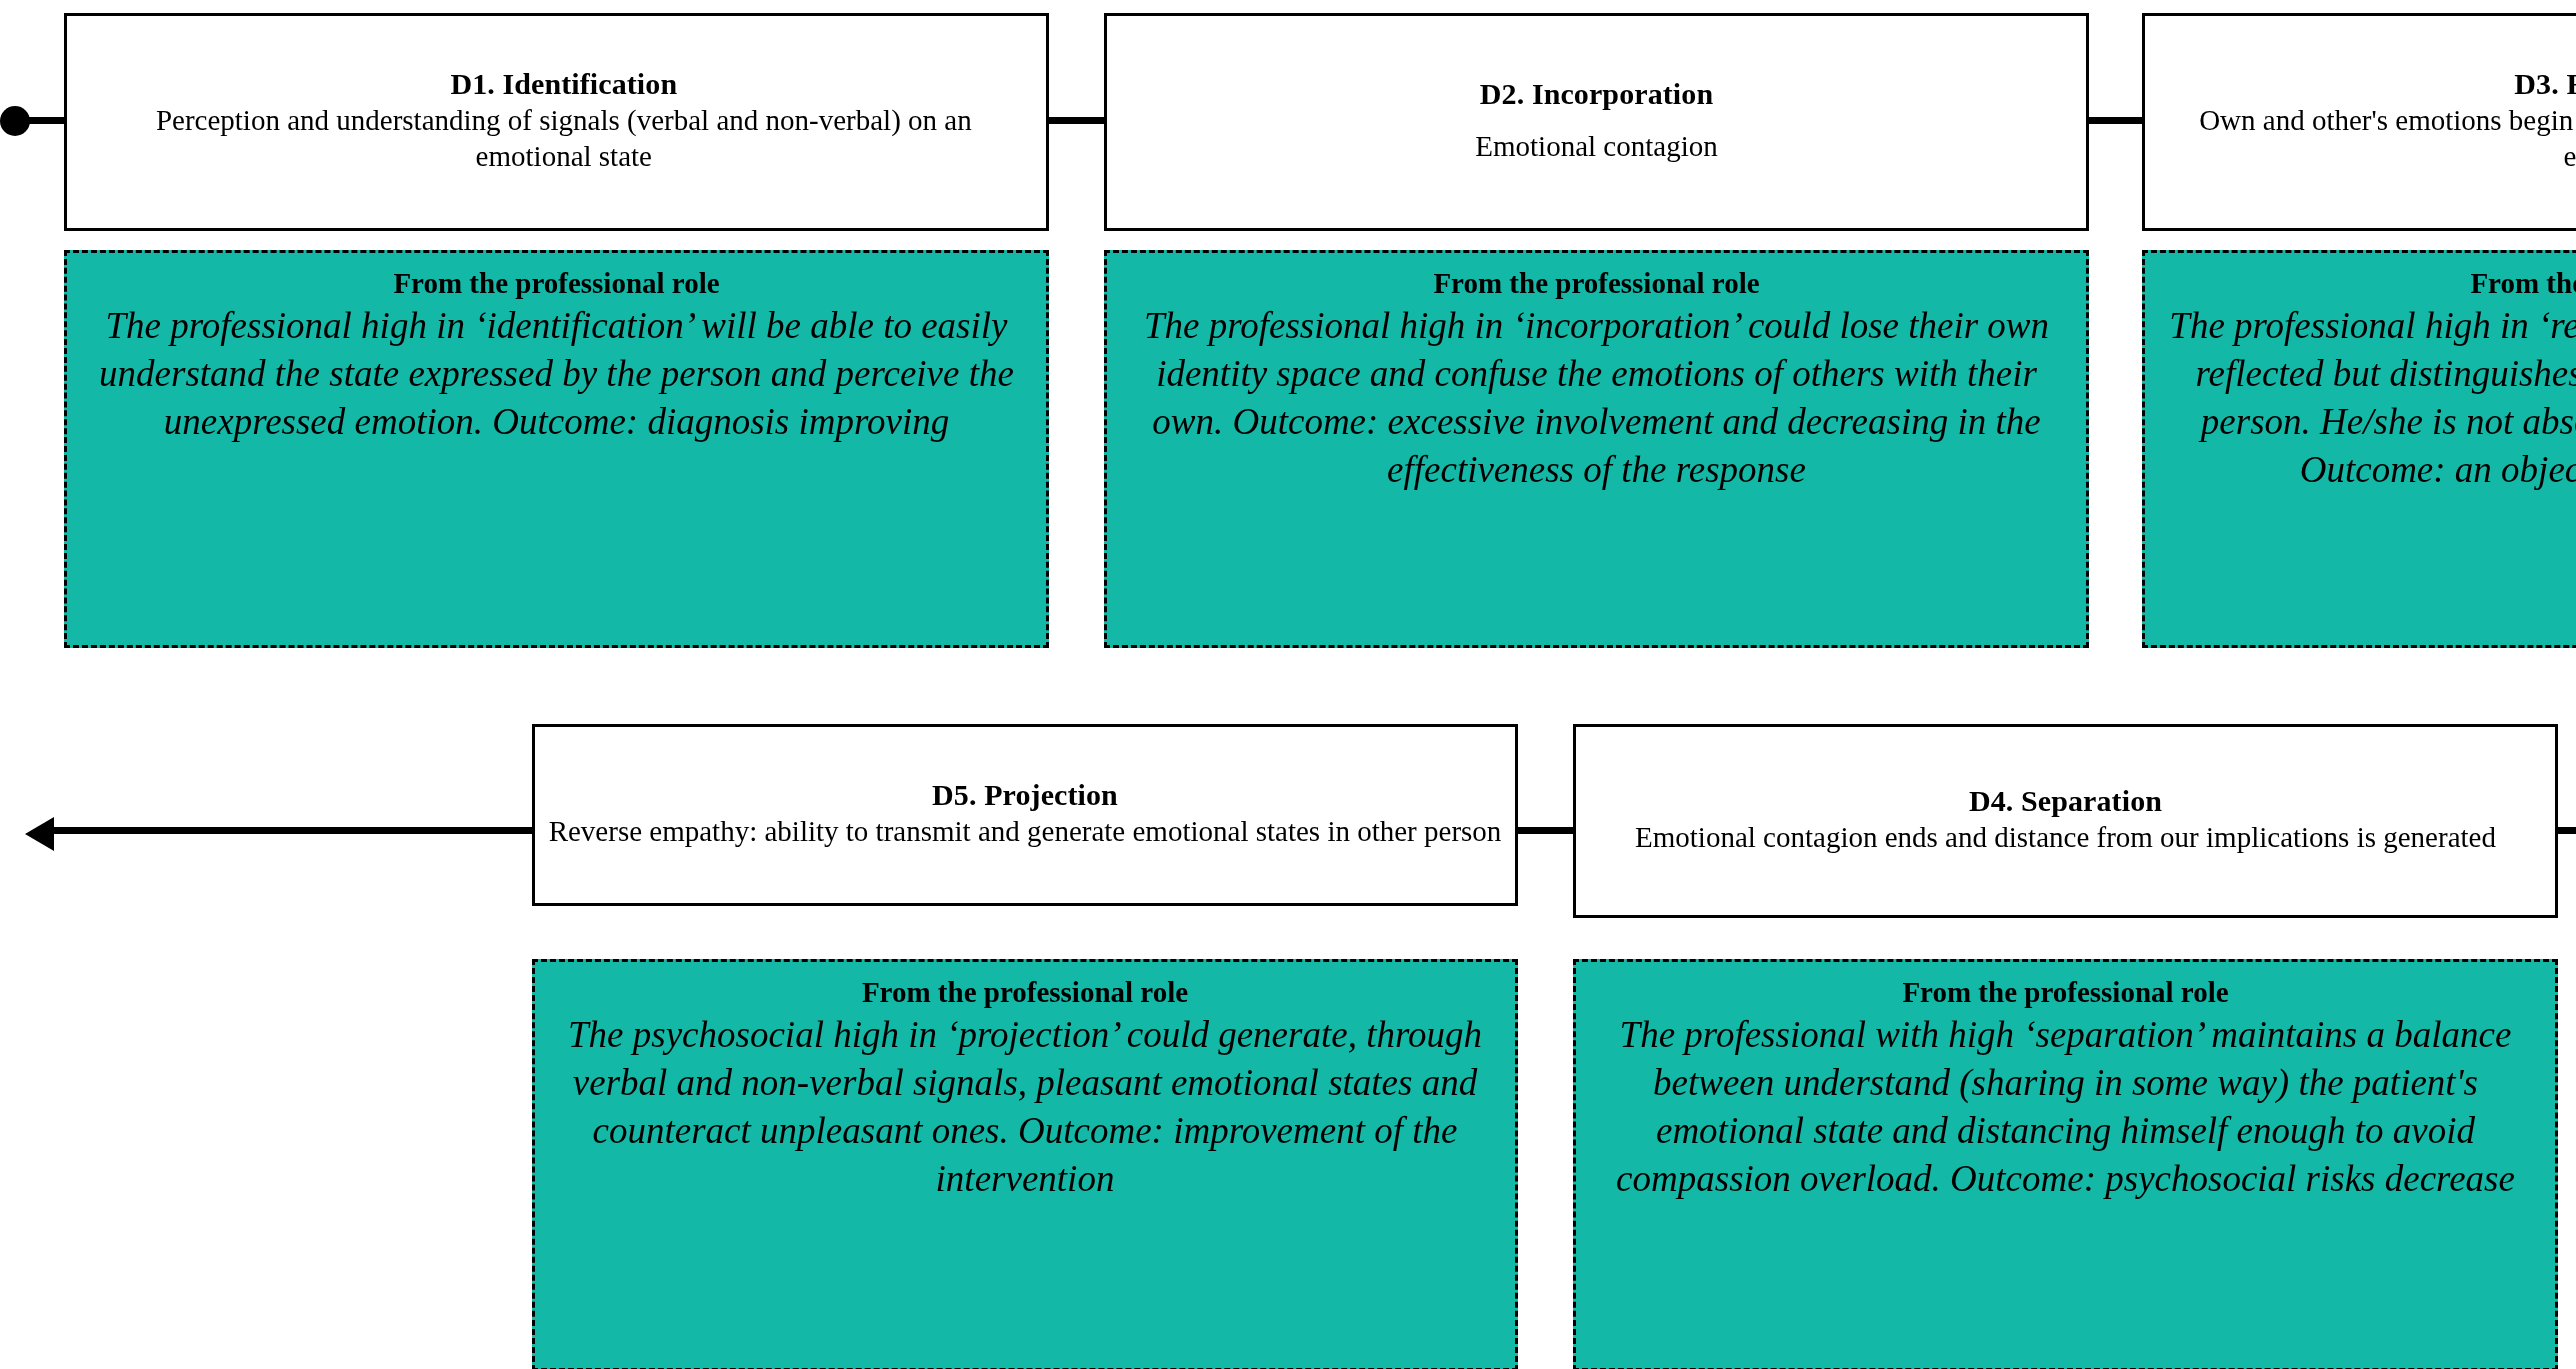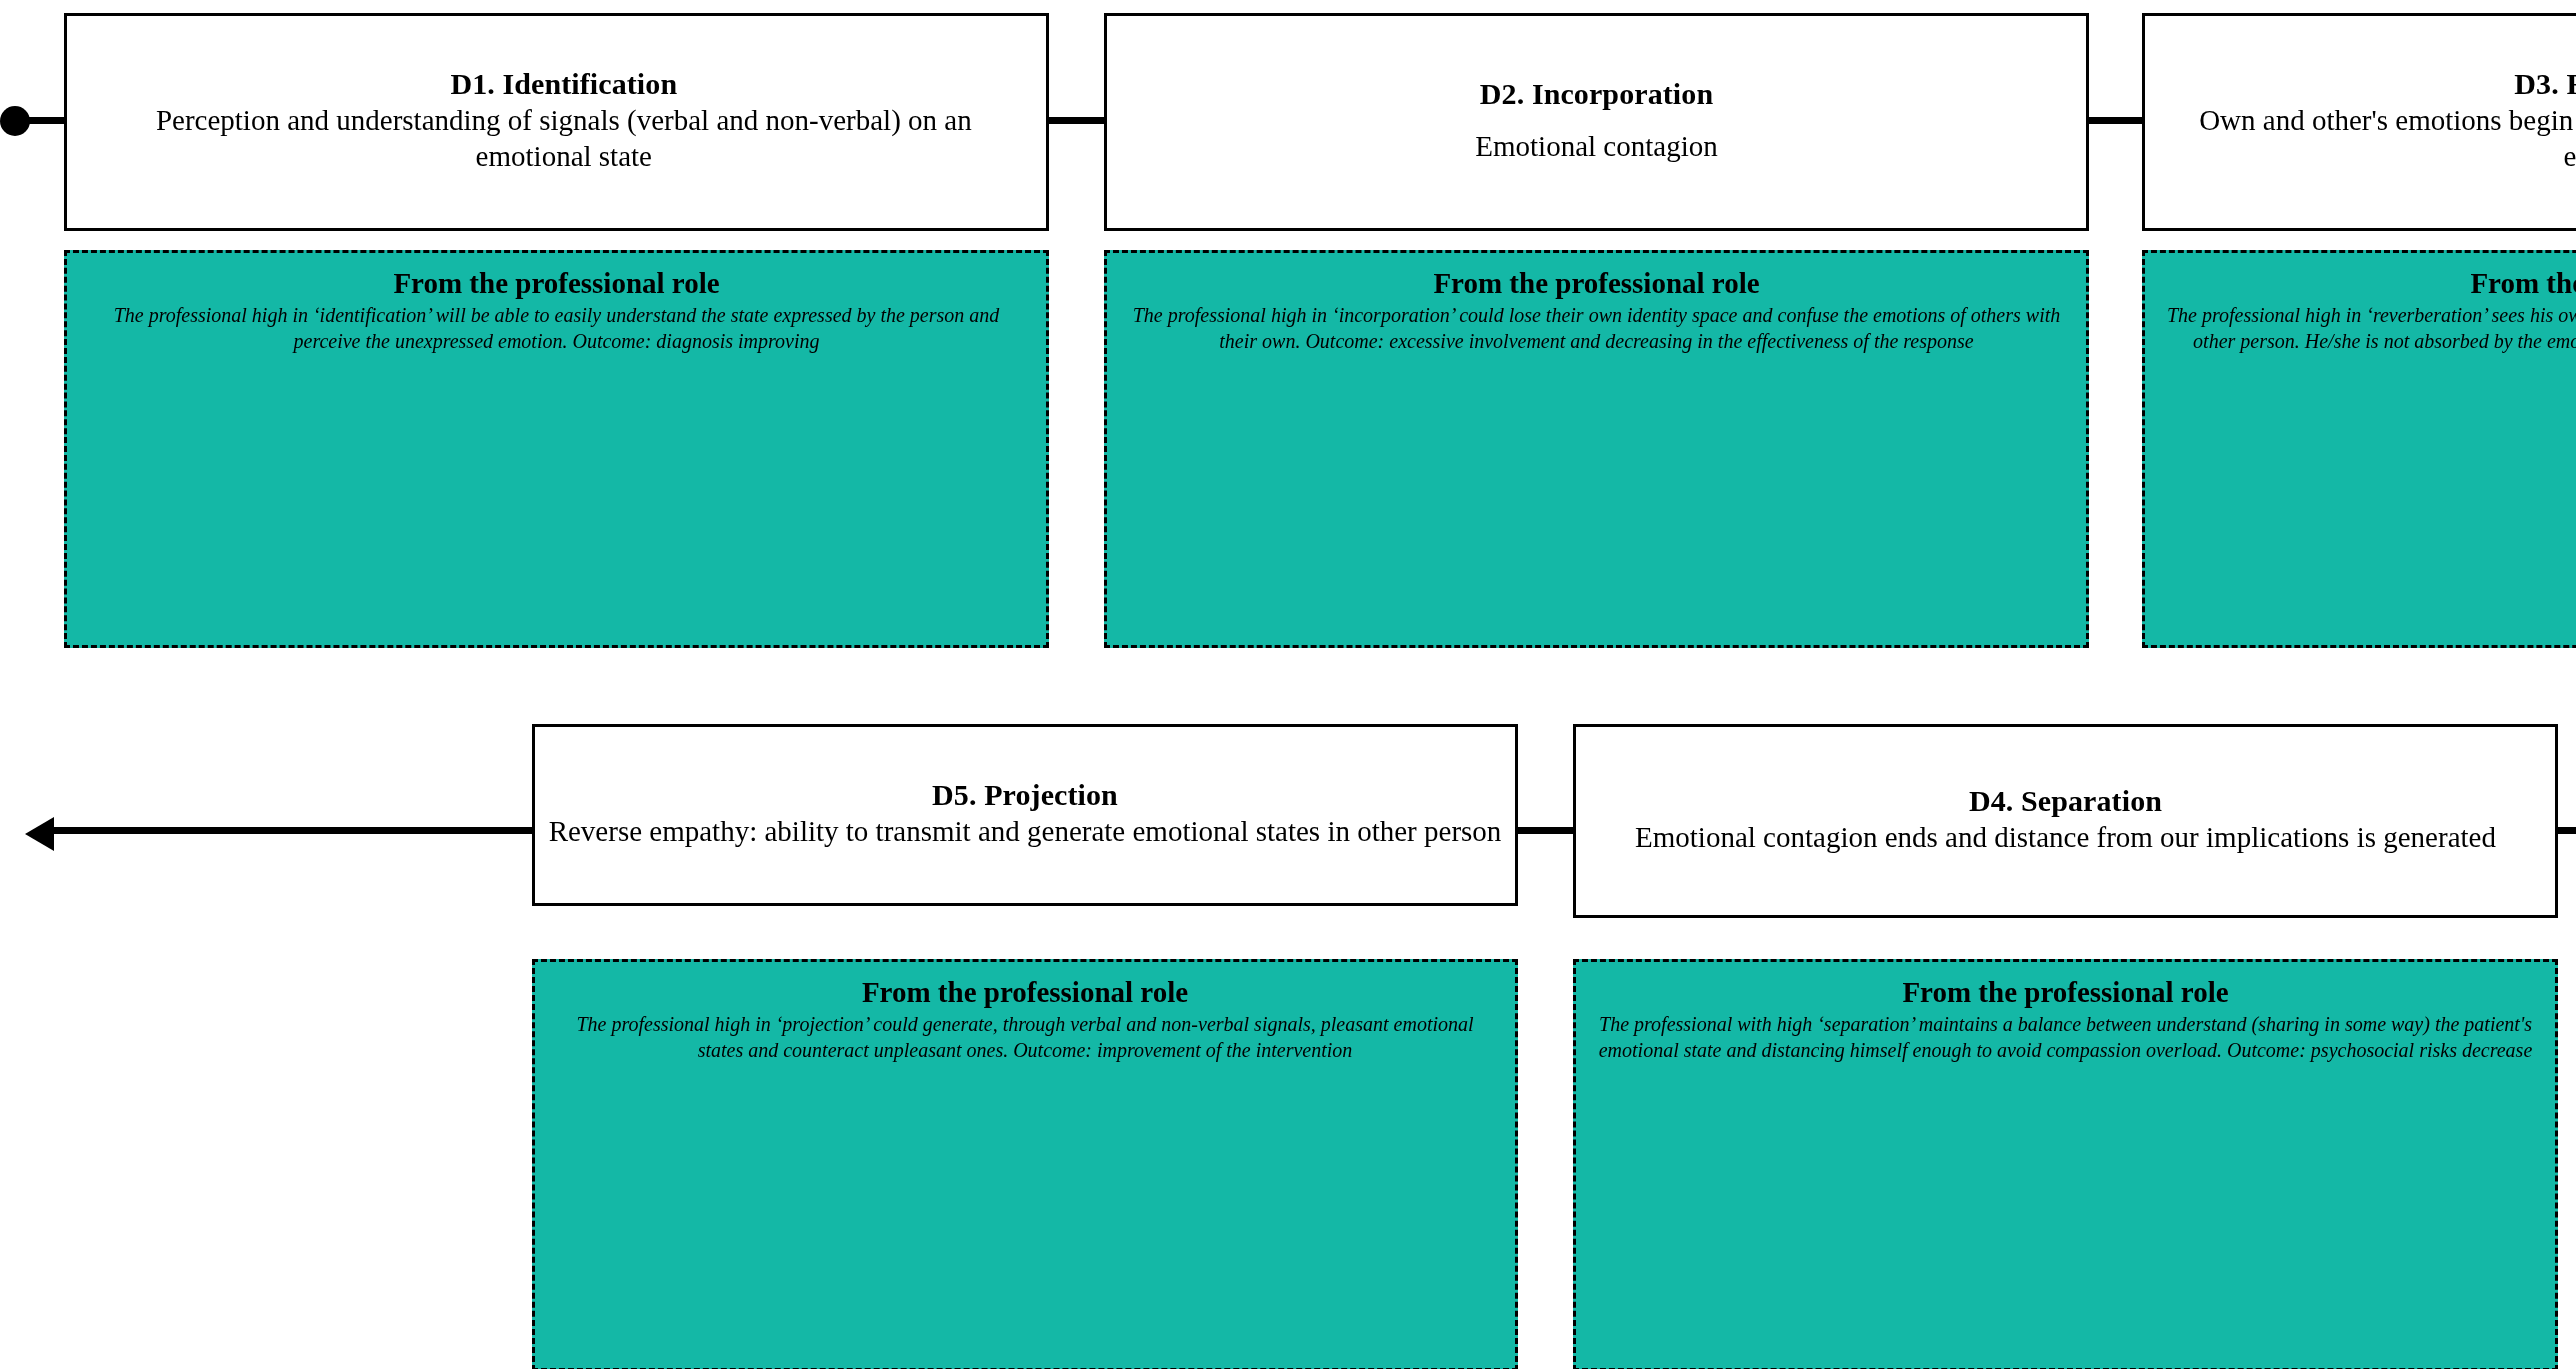--- a/index.html
+++ b/index.html
@@ -56,21 +56,21 @@
     padding:13.4px 17.5px 10.3px;
   }
   .role-title{
     font-weight:bold;
     font-size:29px;
     line-height:1.2;
     white-space:nowrap;
   }
   .role-text{
     font-style:italic;
-    font-size:20px;
+    font-size:37px;
     line-height:1.30;
     margin-top:1px;
   }
 
   
   .hbar{
     position:absolute;
     background:#000;
     height:6.7px;
   }
@@ -132,21 +132,21 @@
     <div class="role-title">From the professional role</div>
     <div class="role-text">The professional high in ‘reverberation’ sees his own emotions reflected but distinguishes them from those felt by the other person. He/she is not absorbed by the emotional overload. Outcome: an objective response is facilitated</div>
   </div>
 
   <div class="concept-box" style="left:532px;top:724px;width:986px;height:182px;">
     <div class="concept-title">D5. Projection</div>
     <div class="concept-desc">Reverse empathy: ability to transmit and generate emotional states in other person</div>
   </div>
   <div class="role-box" style="left:532px;top:959px;width:986px;height:412px;">
     <div class="role-title">From the professional role</div>
-    <div class="role-text">The professional high in ‘projection’ could generate, through verbal and non-verbal signals, pleasant emotional states and counteract unpleasant ones. Outcome: improvement of the intervention</div>
+    <div class="role-text">The psychosocial high in ‘projection’ could generate, through verbal and non-verbal signals, pleasant emotional states and counteract unpleasant ones. Outcome: improvement of the intervention</div>
   </div>
 
   <div class="concept-box" style="left:1573px;top:724px;width:985px;height:194px;">
     <div class="concept-title">D4. Separation</div>
     <div class="concept-desc">Emotional contagion ends and distance from our implications is generated</div>
   </div>
   <div class="role-box" style="left:1573px;top:959px;width:985px;height:412px;">
     <div class="role-title">From the professional role</div>
     <div class="role-text">The professional with high ‘separation’ maintains a balance between understand (sharing in some way) the patient's emotional state and distancing himself enough to avoid compassion overload. Outcome: psychosocial risks decrease</div>
   </div>

